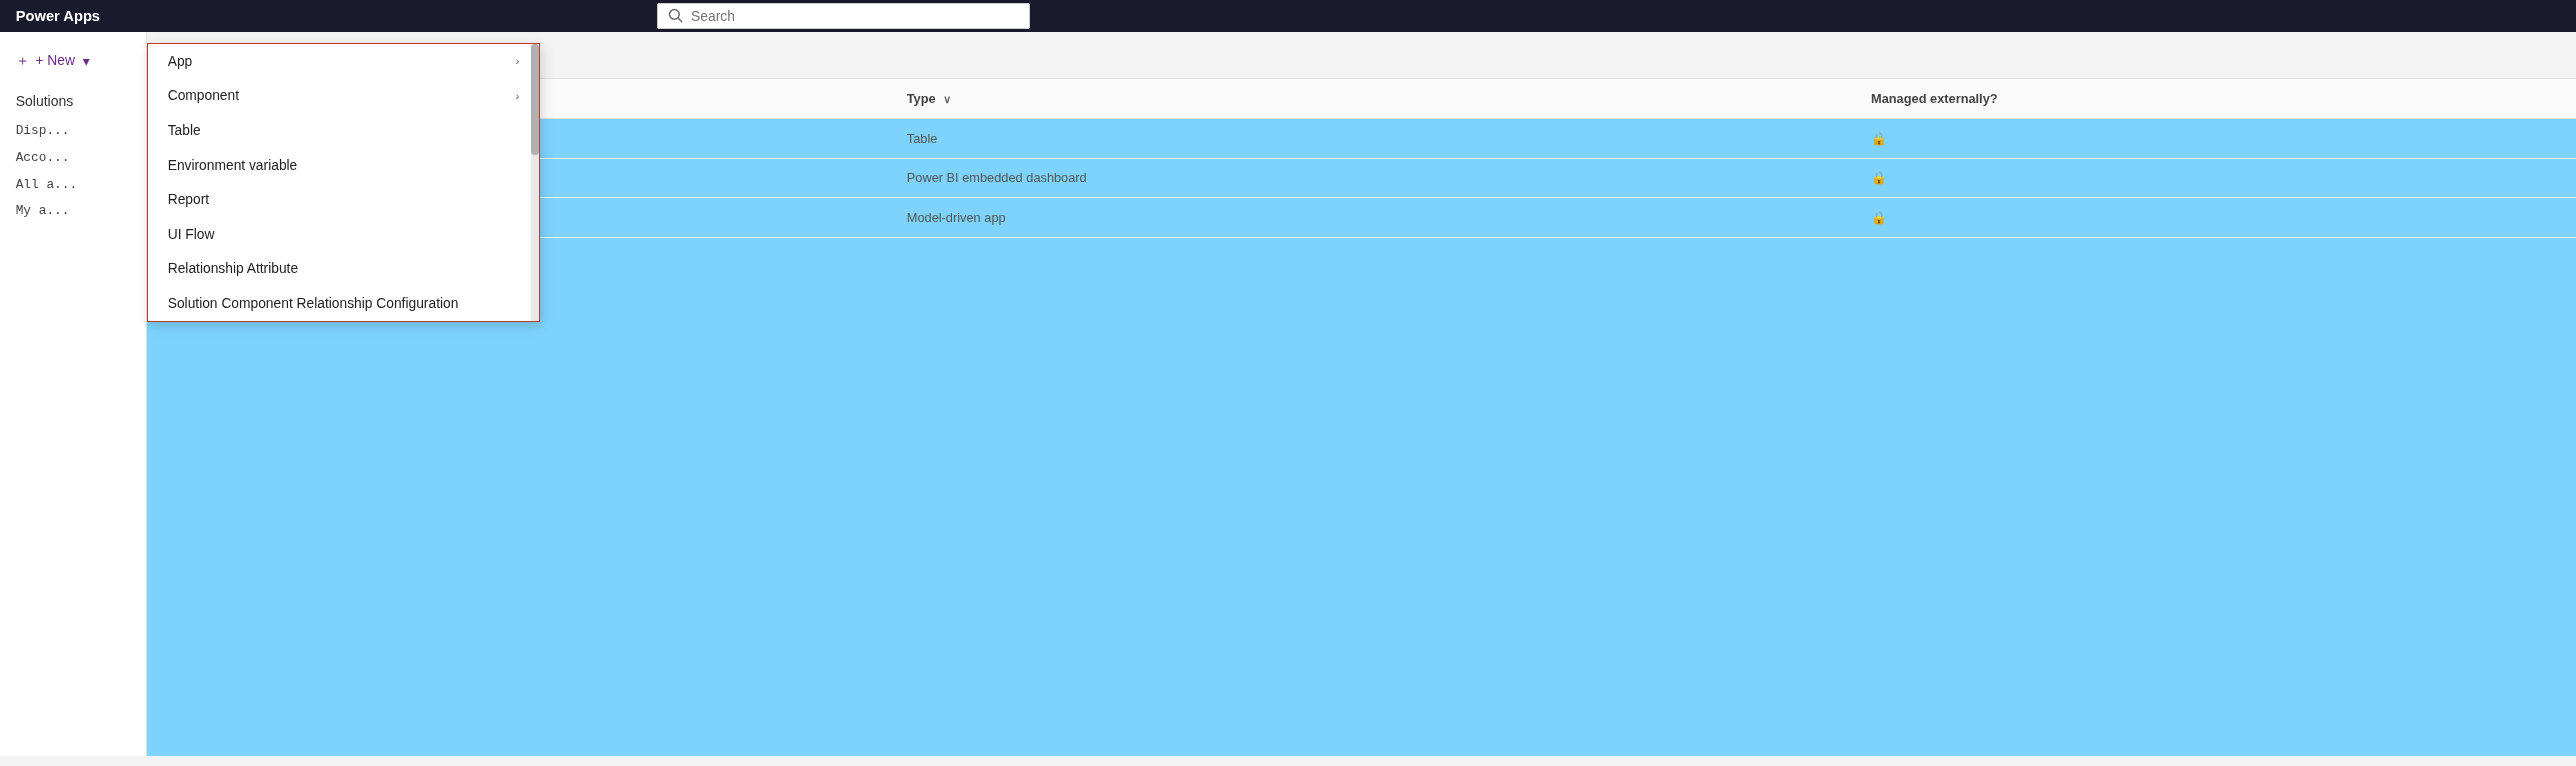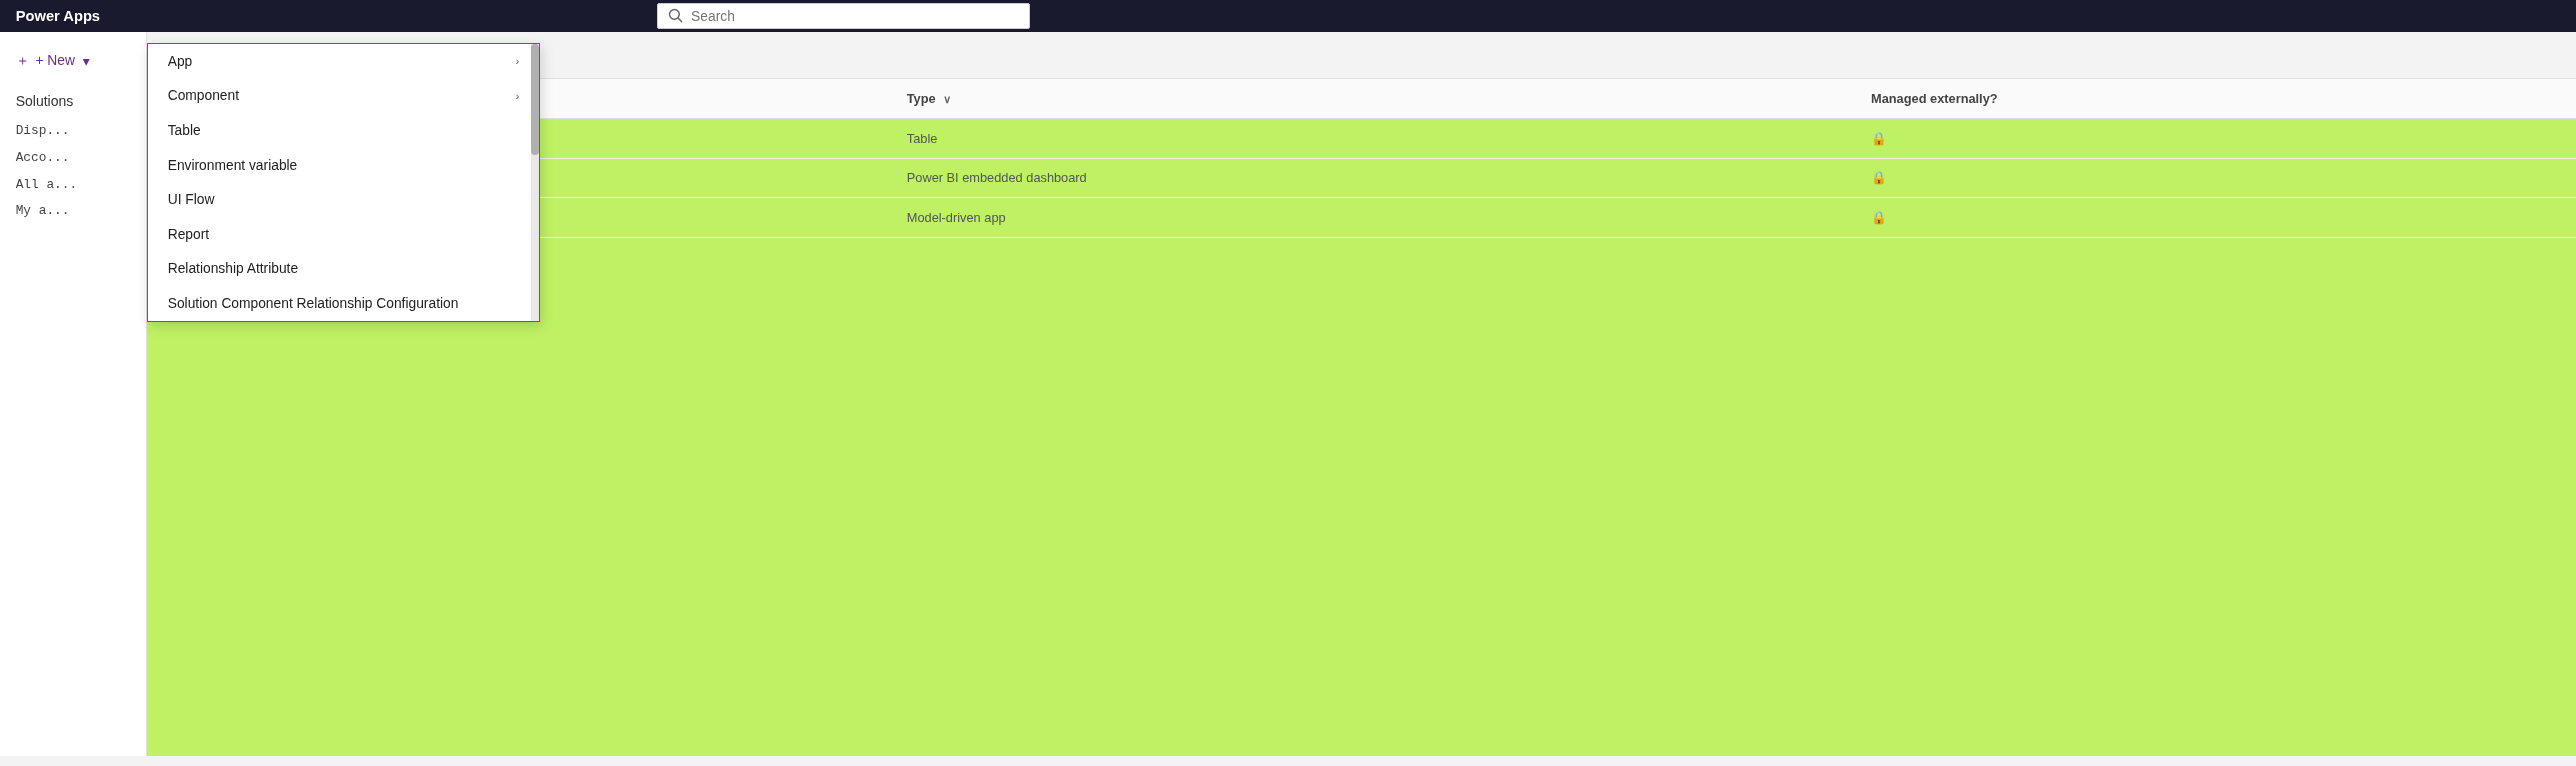--- a/index.html
+++ b/index.html
@@ -157,21 +157,21 @@
     .toolbar-ellipsis {
       color: #555;
       font-size: 17.7px;
       cursor: pointer;
       letter-spacing: 2px;
     }
 
     
     .table-area {
       flex: 1;
-      background: #bef264;
+      background: #7dd3fc;
       padding: 0;
       overflow: auto;
     }
     .data-table {
       width: 100%;
       border-collapse: collapse;
     }
     .data-table th {
       text-align: left;
       padding: 11.8px 15.7px;
@@ -252,24 +252,24 @@
           <span>Component</span>
           <span class="dropdown-chevron">›</span>
         </div>
         <div class="dropdown-menu-item">
           <span>Table</span>
         </div>
         <div class="dropdown-menu-item">
           <span>Environment variable</span>
         </div>
         <div class="dropdown-menu-item">
+          <span>Report</span>
+        </div>
+        <div class="dropdown-menu-item">
           <span>UI Flow</span>
-        </div>
-        <div class="dropdown-menu-item">
-          <span>Report</span>
         </div>
         <div class="dropdown-menu-item">
           <span>Relationship Attribute</span>
         </div>
         <div class="dropdown-menu-item">
           <span>Solution Component Relationship Configuration</span>
         </div>
       </div>
     <div class="dropdown-scrollbar">
       <div class="dropdown-scrollbar-thumb"></div>

